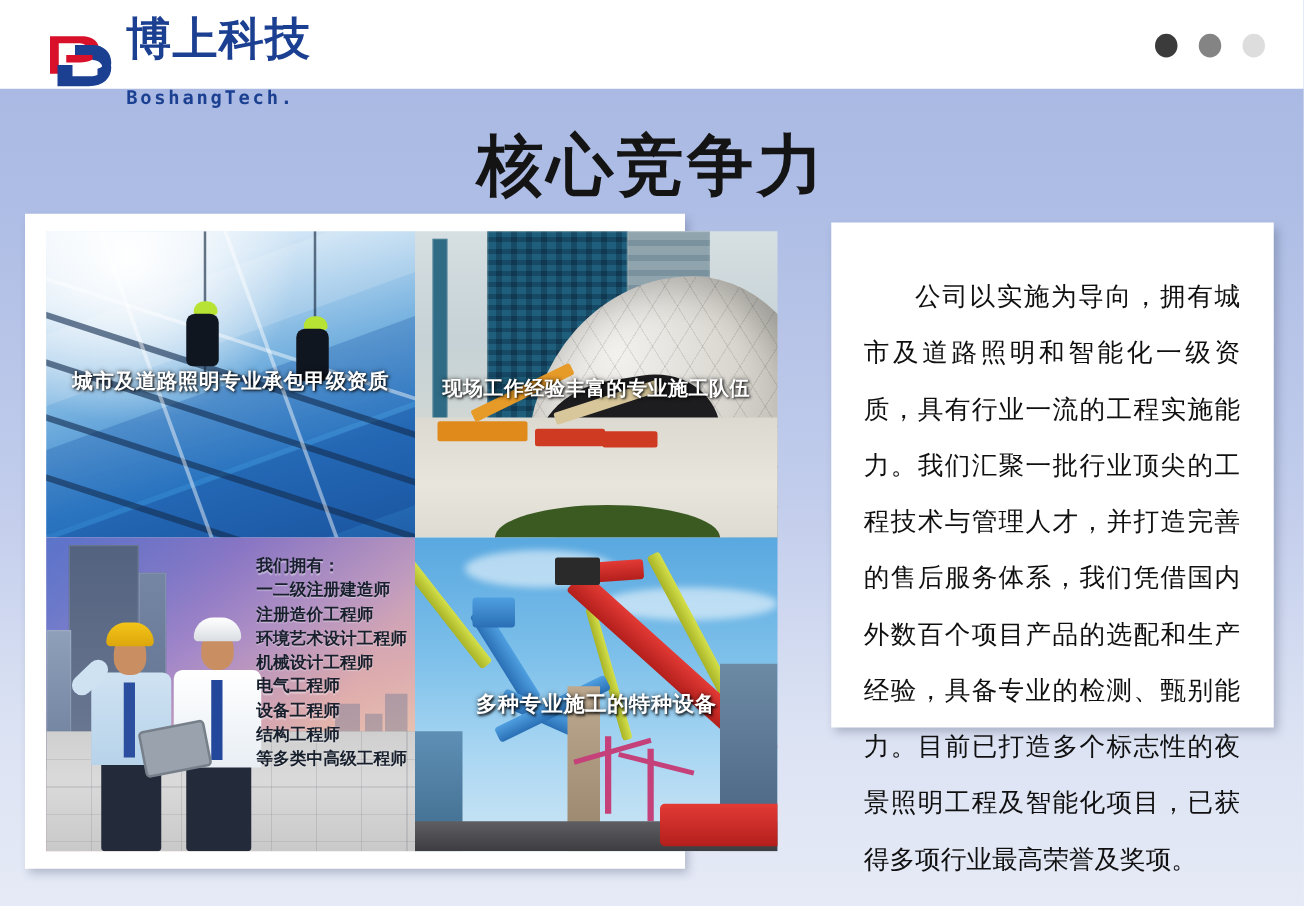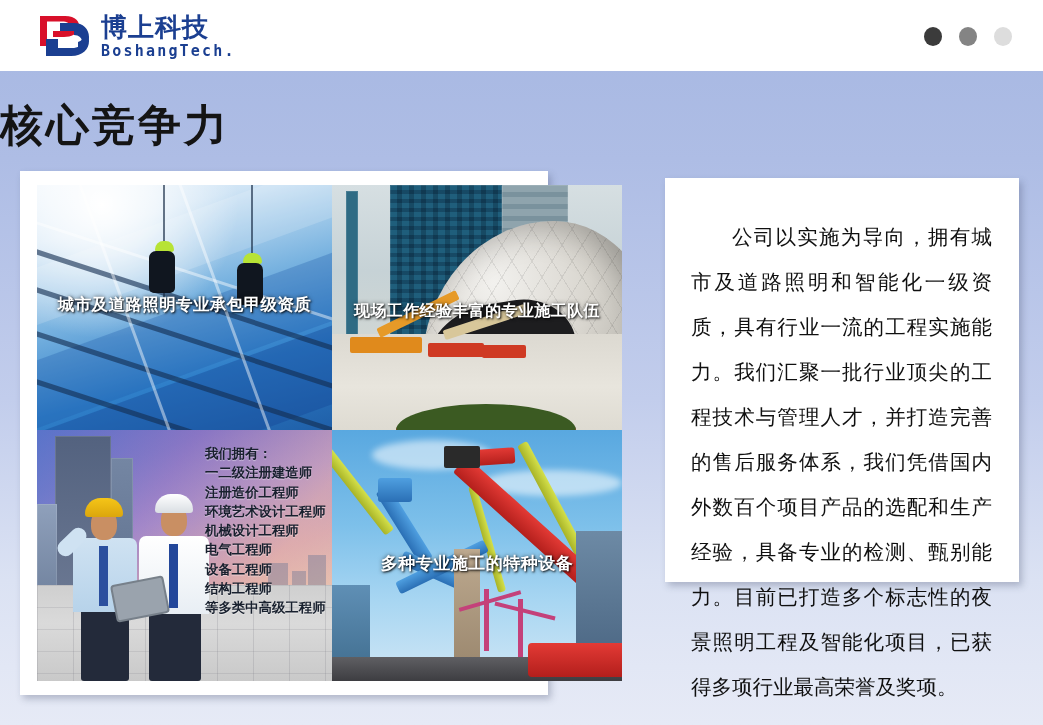--- a/index.html
+++ b/index.html
@@ -18,35 +18,35 @@
     position:absolute; left:0; top:0; width:1043px; height:71px;
     background:#ffffff;
   }
   .logo-wrap {
     position:absolute; left:38px; top:12px;
     display:flex; align-items:center; gap:9px;
   }
   .logo-mark { width:54px; height:46px; flex:none; }
   .logo-text { display:flex; flex-direction:column; line-height:1; padding-top:2px; }
   .logo-cn {
-    font-size:26px; font-weight:bold; color:#1b3f91;
+    font-size:36px; font-weight:bold; color:#1b3f91;
     letter-spacing:1px; font-family:"DejaVu Sans","Liberation Sans",sans-serif;
   }
   .logo-en {
     font-size:15px; font-weight:bold; color:#1b3f91;
-    letter-spacing:2.2px; margin-top:4px;
+    letter-spacing:2.2px; margin-top:21px;
     font-family:"DejaVu Sans Mono","Liberation Mono",monospace;
   }
   .dots { position:absolute; right:31px; top:27px; display:flex; gap:17px; }
   .dot { width:18px; height:19px; border-radius:50%; }
 
   
   .title {
     position:absolute; left:0; top:97px; width:1043px;
-    font-size:43px; font-weight:bold;
+    text-align:center; font-size:53px; font-weight:bold;
     color:#141414; letter-spacing:3px;
     font-family:"DejaVu Serif","Liberation Serif",serif;
   }
 
   
   .photo-card {
     position:absolute; left:20px; top:171px; width:528px; height:524px;
     background:#ffffff;
     box-shadow:3px 4px 7px rgba(60,70,100,0.30);
   }

